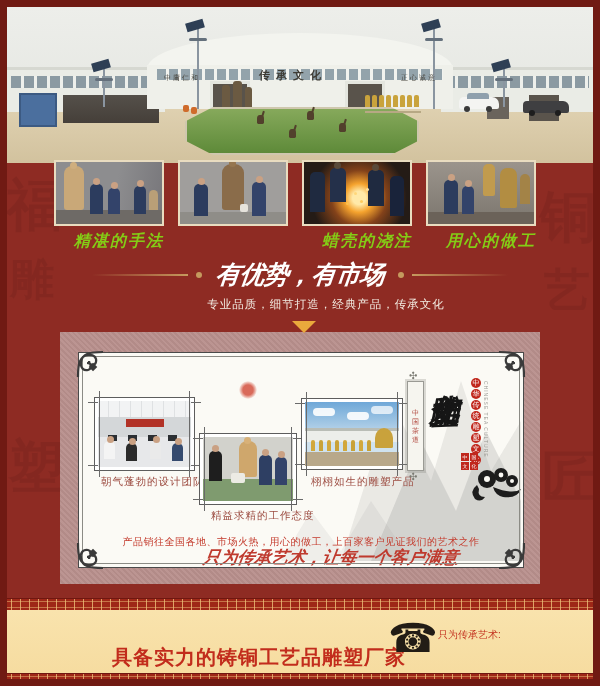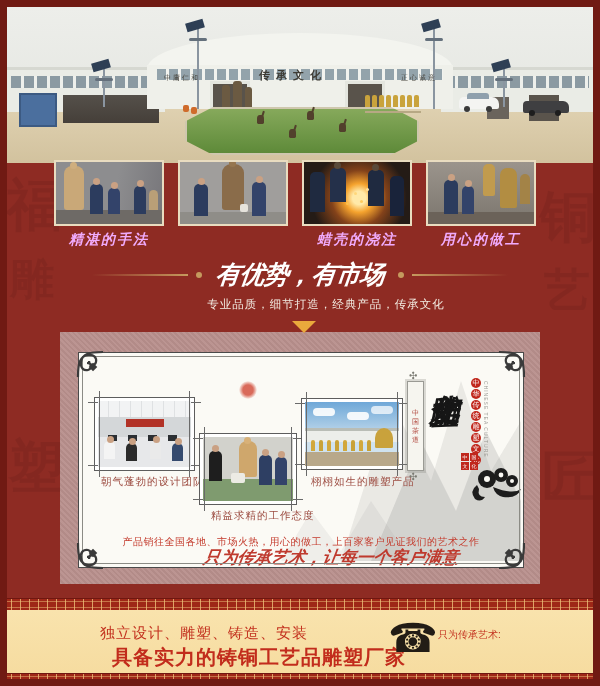--- a/index.html
+++ b/index.html
@@ -54,22 +54,22 @@
   .carw::before{content:"";position:absolute;left:8px;top:-4px;width:22px;height:6px;background:#8fa0ad;border-radius:3px 3px 0 0;}
   .carw::after{content:"";position:absolute;left:5px;bottom:-3px;width:6px;height:6px;background:#3a3a3a;border-radius:50%;box-shadow:22px 0 0 #3a3a3a;}
   .card2{position:absolute;left:516px;top:94px;width:46px;height:12px;background:#3f3f41;border-radius:4px 6px 2px 2px;}
   .card2::after{content:"";position:absolute;left:6px;bottom:-3px;width:6px;height:6px;background:#1d1d1d;border-radius:50%;box-shadow:26px 0 0 #1d1d1d;}
   .chair{position:absolute;width:6px;height:7px;background:#cf6b2b;border-radius:2px;}
 
   
   .pphoto{position:absolute;top:160px;width:106px;height:62px;border:2px solid #e9dcc0;overflow:hidden;z-index:2;}
   .fig{position:absolute;border-radius:5px 5px 0 0;}
   .head{position:absolute;width:7px;height:7px;border-radius:50%;background:#caa183;}
-  .pcap{position:absolute;top:231px;width:110px;text-align:center;color:#f0abfc;
-        font-size:14px;font-style:italic;font-weight:bold;letter-spacing:2px;z-index:2;}
+  .pcap{position:absolute;top:231px;width:110px;text-align:right;color:#84cc16;
+        font-size:16px;font-style:italic;font-weight:bold;letter-spacing:2px;z-index:2;}
 
   
   .divider{position:absolute;left:0;top:258px;width:600px;text-align:center;z-index:2;}
   .divrow{display:flex;align-items:center;justify-content:center;}
   .dline{width:96px;height:2px;background:linear-gradient(90deg,rgba(197,154,94,0),#c59a5e);}
   .dline.r{background:linear-gradient(90deg,#c59a5e,rgba(197,154,94,0));}
   .ddot{width:6px;height:6px;border-radius:50%;background:#c59a5e;margin:0 8px;}
   .dtitle{color:#ffffff;font-size:25px;font-weight:bold;font-style:italic;letter-spacing:-1px;
           margin:0 6px;transform:skewX(-6deg);white-space:nowrap;}
   .dsub{margin-top:6px;color:#f3ece2;font-size:11.5px;letter-spacing:1px;transform:translateX(26px);}
@@ -361,20 +361,19 @@
         <path d="M26,22 Q46,30 54,24 Q50,34 36,32 Q28,30 26,22Z" fill="#1d1d1d"></path>
       </svg>
 
       <div class="cbody">产品销往全国各地、市场火热，用心的做工，上百家客户见证我们的艺术之作</div>
       <div class="cslogan">只为传承艺术，让每一个客户满意</div>
     </div>
   </div>
 
   <div class="strip top"></div>
   <div class="footer">
-    <div class="f1">独立设计、雕塑、铸造、安装</div>
     <div class="f2">具备实力的铸铜工艺品雕塑厂家</div>
     <div class="fphone-icon">☎</div>
     <div class="fhot">只为传承艺术:</div>
   </div>
   <div class="strip bot"></div>
 
 </div>
 
 </body></html>

